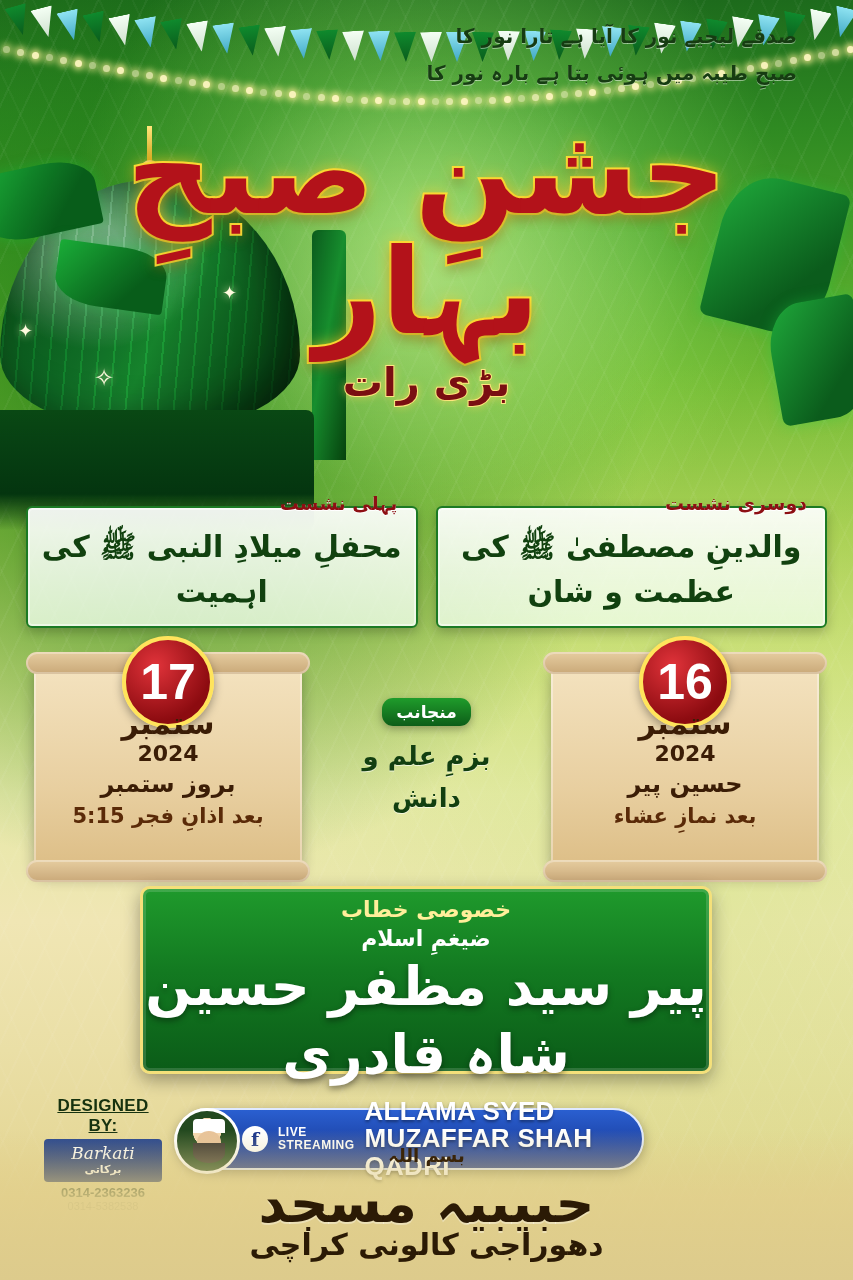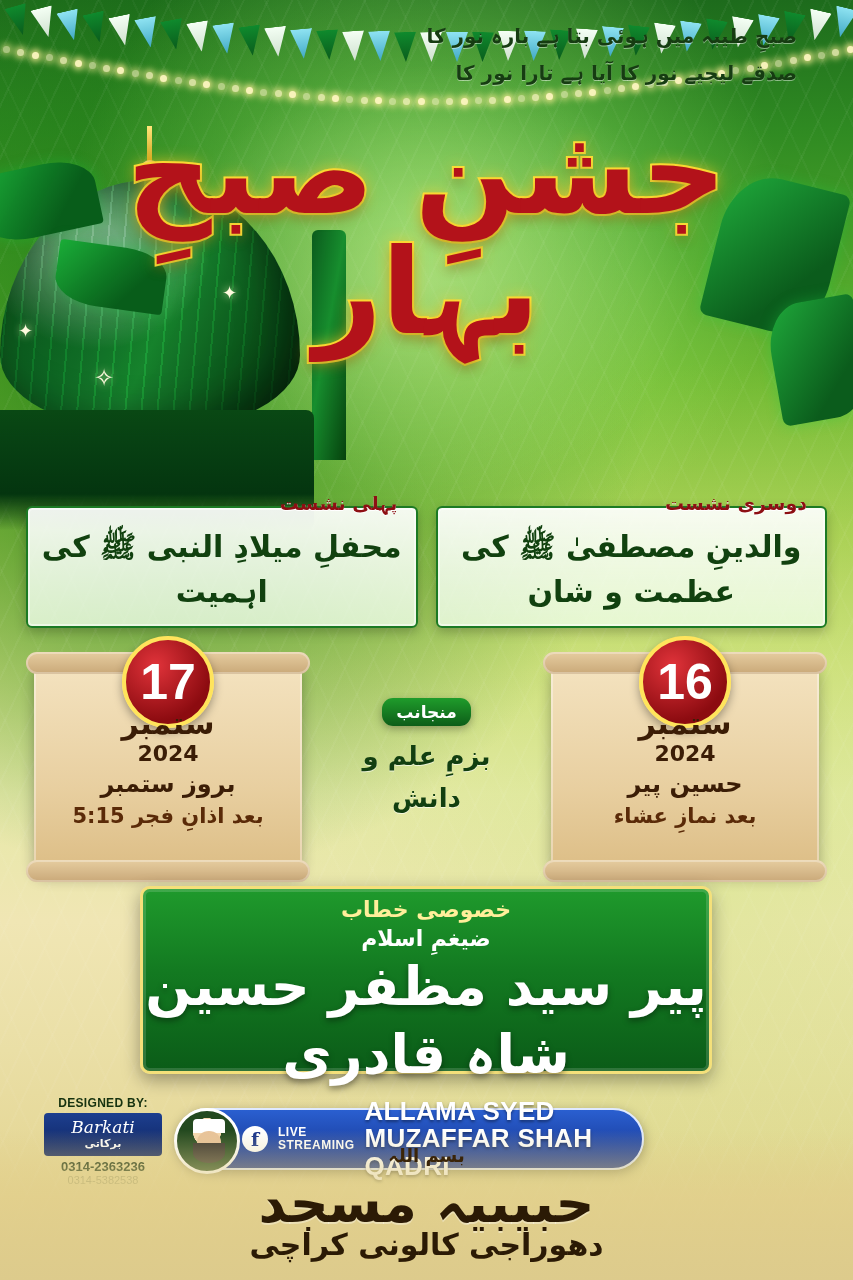--- a/index.html
+++ b/index.html
@@ -256,21 +256,21 @@
   .speaker .name {
     font-size: 54px; color: #ffffff; margin-top: 2px; line-height: 1.25;
     text-shadow: 0 3px 6px rgba(0,0,0,0.4);
   }
 
   
   .designer {
     position: absolute; left: 44px; top: 1096px; width: 118px;
     text-align: center; color: #16320f;
   }
-  .designer .lbl { font-size: 12px; font-weight: 700; letter-spacing: .3px; }
+  .designer .lbl { font-size: 17px; font-weight: 700; letter-spacing: .3px; text-decoration: underline; }
   .designer .card {
     margin-top: 3px;
     background: linear-gradient(180deg,#1d3f8f,#0d2360);
     border-radius: 4px; padding: 4px 6px 6px;
     color: #fff;
   }
   .designer .brand { font-family: "DejaVu Serif", serif; font-size: 17px; font-style: italic; }
   .designer .brand-ur { font-size: 11px; }
   .designer .phone { margin-top: 3px; font-size: 13px; font-weight: 700; color: #102b0b; }
   .designer .phone-ghost { font-size: 11px; color: rgba(20,40,10,0.35); }
@@ -459,26 +459,27 @@
     <div class="flag-green" style="left:18px;  top:96px;  width:120px; height:70px; transform:rotate(-12deg);"></div>
     <div class="flag-green" style="left:96px;  top:176px; width:110px; height:62px; transform:rotate(8deg);"></div>
     <div class="sparkle" style="left:58px;  top:252px;">✦</div>
     <div class="sparkle" style="left:134px; top:296px; font-size:24px;">✧</div>
     <div class="sparkle" style="left:262px; top:214px;">✦</div>
   </div>
   <div class="flag-green" style="position:absolute; right:18px; top:180px; width:120px; height:150px; transform:rotate(14deg); border-radius:40% 8px 40% 8px;"></div>
   <div class="flag-green" style="position:absolute; right:-10px; top:300px; width:90px; height:120px; transform:rotate(-10deg); border-radius:40% 8px 40% 8px;"></div>
 
   <div class="top-couplet ur">
+    <div>صدقے لیجیے نور کا آیا ہے تارا نور کا</div>
     <div>صبحِ طیبہ میں ہوئی بتا ہے بارہ نور کا</div>
-    <div>صدقے لیجیے نور کا آیا ہے تارا نور کا</div>
   </div>
 
   <div class="title-block">
     <div class="title-main ur">جشنِ صبحِ بہار</div>
+    <div class="title-sub ur">بڑی رات</div>
   </div>
 
   <div class="sessions">
     <div class="session">
       <div class="kicker ur">دوسری نشست</div>
       <div class="body ur">والدینِ مصطفیٰ ﷺ کی عظمت و شان</div>
     </div>
     <div class="session">
       <div class="kicker ur">پہلی نشست</div>
       <div class="body ur">محفلِ میلادِ النبی ﷺ کی اہمیت</div>

